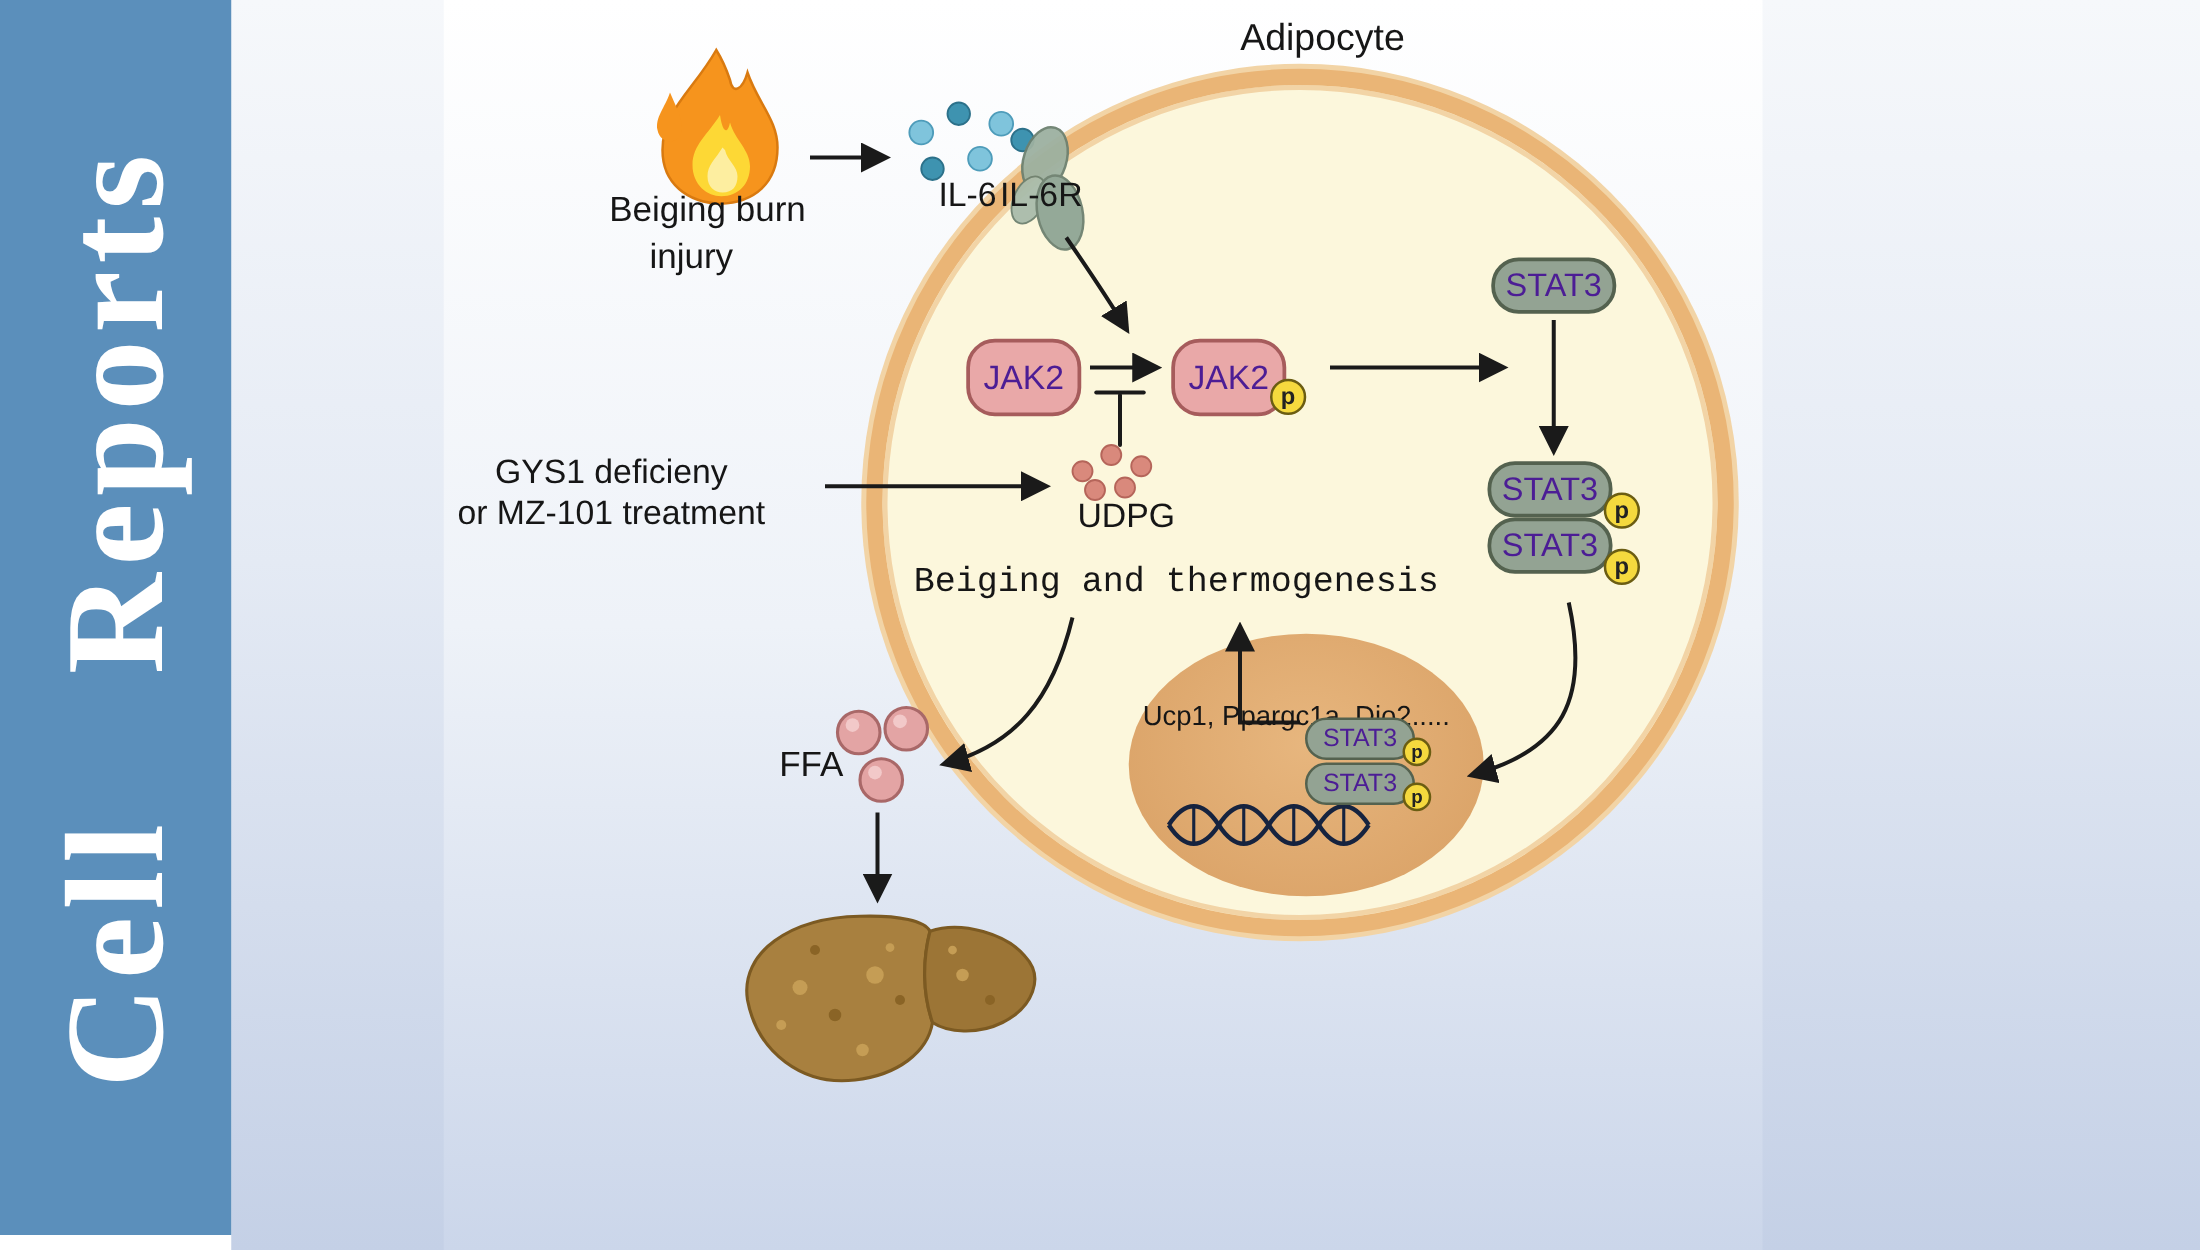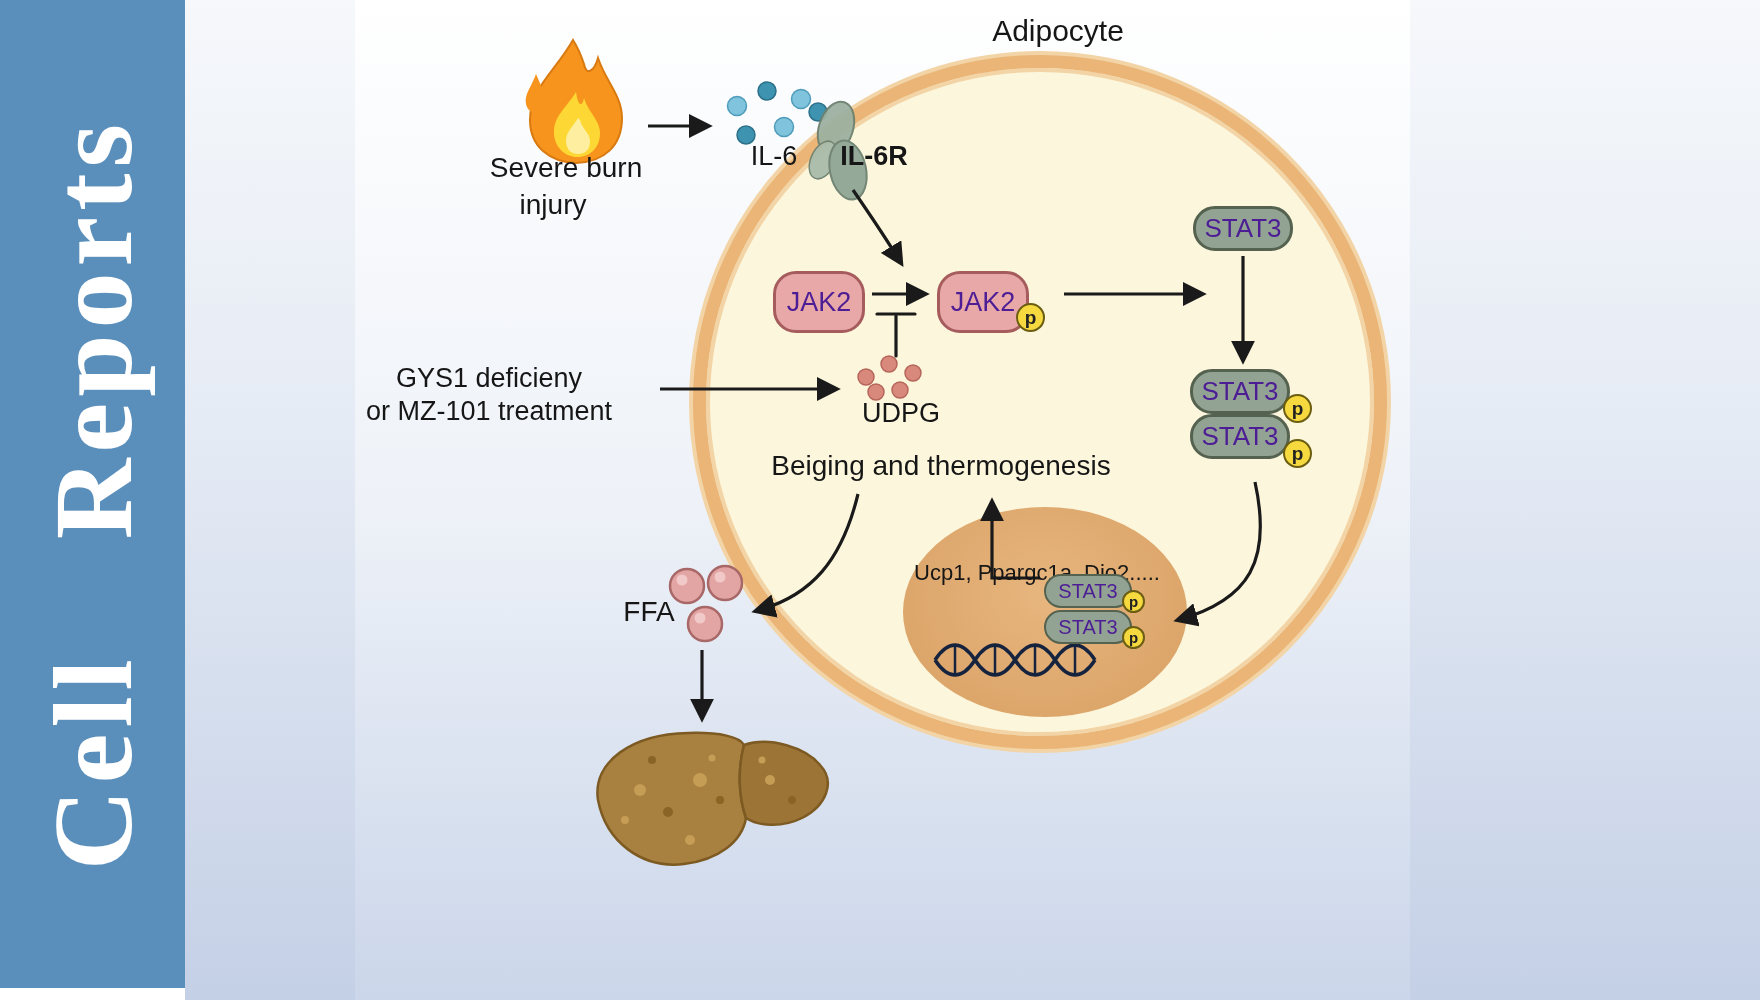--- a/index.html
+++ b/index.html
@@ -217,32 +217,32 @@
       <circle cx="770" cy="780" r="5" fill="#c59d55"></circle>
       <circle cx="792" cy="800" r="4" fill="#8a6426"></circle>
       <circle cx="762" cy="760" r="3.5" fill="#c59d55"></circle>
       <circle cx="625" cy="820" r="4" fill="#c59d55"></circle>
       <circle cx="712" cy="758" r="3.5" fill="#c59d55"></circle>
     </g>
   </svg>
 
   <div class="label t30" style="left:1022px; top:31px;">Adipocyte</div>
 
-  <div class="label t28" style="left:566px; top:168px;">Severe burn</div>
+  <div class="label t28" style="left:566px; top:168px;">Beiging burn</div>
   <div class="label t28" style="left:553px; top:205px;">injury</div>
 
   <div class="label t27" style="left:774px; top:156px;">IL-6</div>
-  <div class="label t27" style="left:874px; top:156px;font-weight:bold;">IL-6R</div>
+  <div class="label t27" style="left:833px; top:156px;">IL-6R</div>
 
   <div class="label t27" style="left:489px; top:378px;">GYS1 deficieny</div>
   <div class="label t27" style="left:489px; top:411px;">or MZ-101 treatment</div>
 
   <div class="label t27" style="left:901px; top:413px;">UDPG</div>
 
-  <div class="label t28" style="left:941px; top:466px;">Beiging and thermogenesis</div>
+  <div class="label t28" style="left:941px; top:466px;font-family:Liberation Mono, monospace;">Beiging and thermogenesis</div>
   <div class="label t22" style="left:1037px; top:545px;margin-top:28px;">Ucp1, Ppargc1a, Dio2.....</div>
 
   <div class="label t28" style="left:649px; top:612px;">FFA</div>
 
   <div class="node jak2" style="left:773px; top:271px;">
     <span>JAK2</span>
   </div>
 
   <div class="node jak2" style="left:937px; top:271px;">
     <span>JAK2</span>

